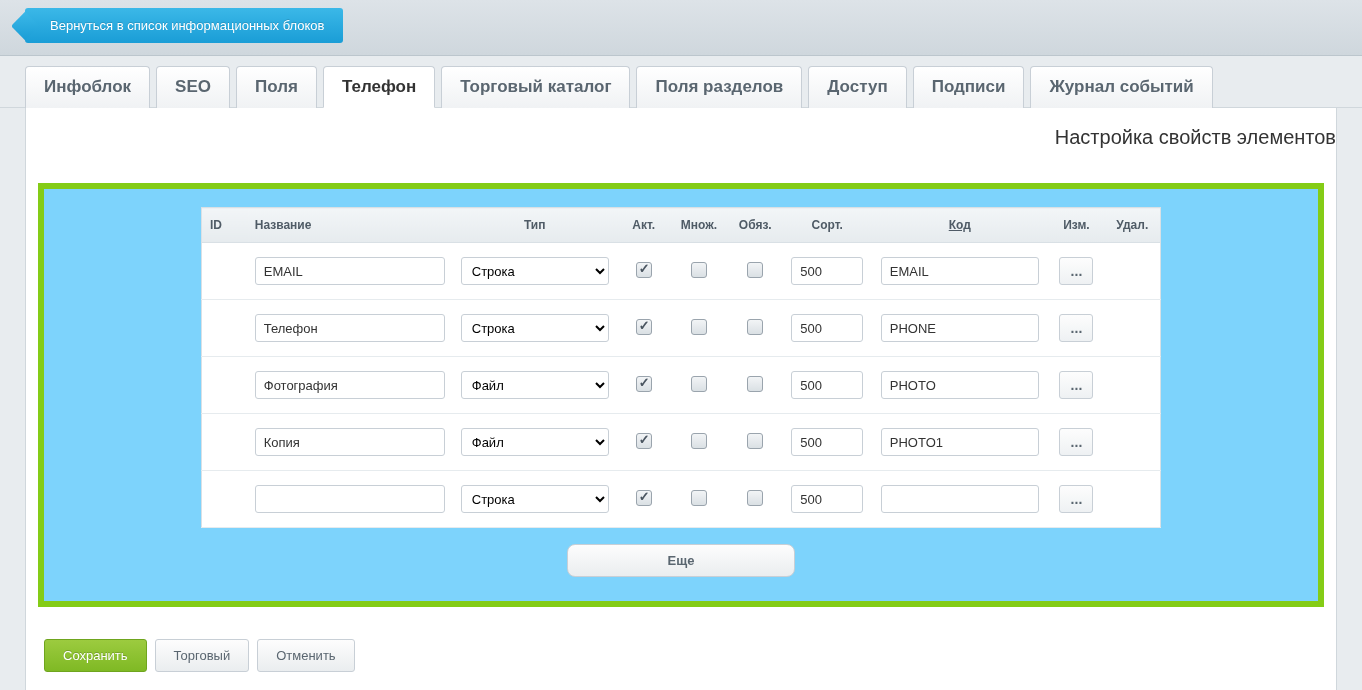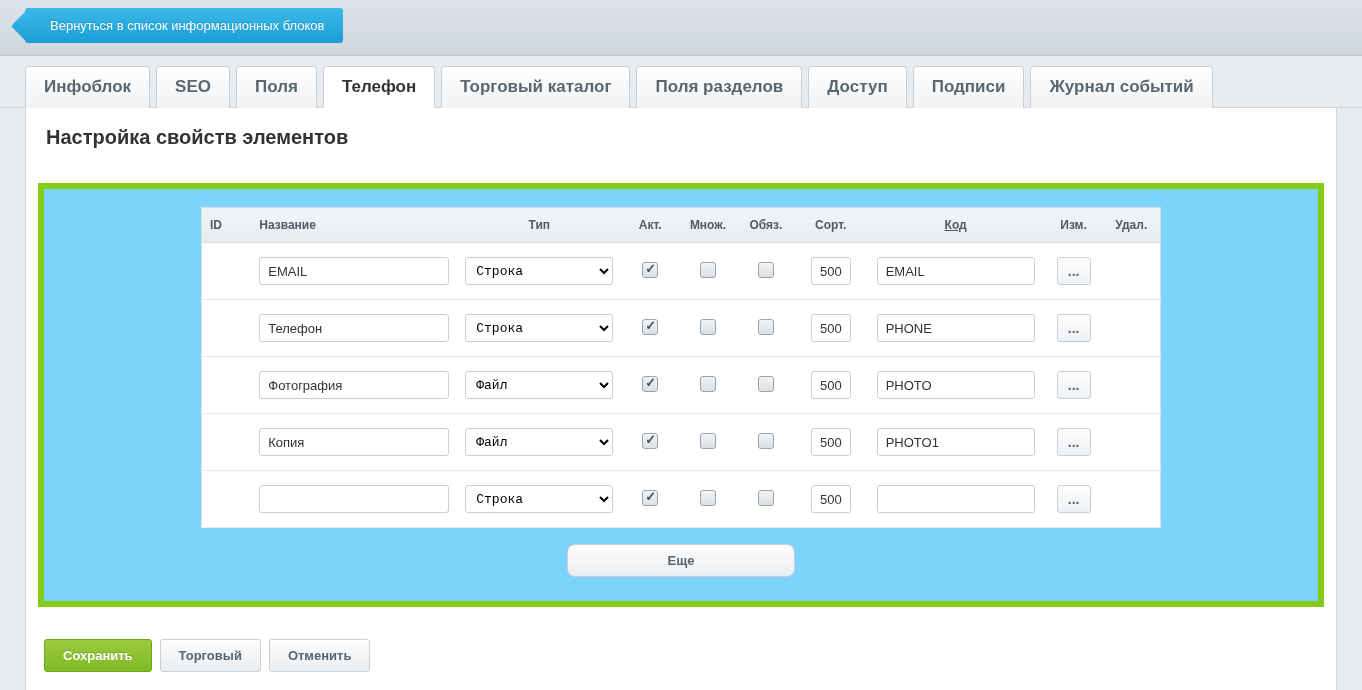--- a/index.html
+++ b/index.html
@@ -74,23 +74,24 @@
     }
     .content-panel {
       background: #fff;
       margin: 0 25px;
       border: 1px solid #d0d7dc;
       border-top: none;
       padding: 0;
     }
     .section-title {
       font-size: 20px;
-      font-weight: bold;
+      font-weight: normal;
       color: #333;
-      padding: 18px 20px;
+      padding: 18px 0;
+      text-align: right;
     }
     .inner-panel {
       background: #7dd3fc;
       border: 6px solid #84cc16;
       margin: 16px 12px 18px;
       padding: 18px 18px 0;
     }
     .props-table {
       width: 100%;
       max-width: 960px;
@@ -126,31 +127,30 @@
     input[type="text"] {
       border: 1px solid #c8cfd6;
       border-radius: 3px;
       padding: 5px 8px;
       font-size: 13px;
       color: #333;
       background: #fff;
       height: 28px;
     }
     .input-name { width: 190px; }
-    .input-sort { width: 40px; text-align: right; }
+    .input-sort { width: 72px; }
     .input-code { width: 158px; }
     select {
       border: 1px solid #c8cfd6;
       border-radius: 3px;
       padding: 4px 6px;
       font-size: 13px;
       background: #fff;
       height: 28px;
       width: 148px;
-      font-family: Liberation Mono, monospace;
     }
     .cb {
       display: inline-block;
       width: 16px;
       height: 16px;
       border: 1px solid #9aa4ad;
       border-radius: 3px;
       background: linear-gradient(to bottom, #f2f4f6, #dae0e4);
       position: relative;
       cursor: pointer;
@@ -194,21 +194,21 @@
       padding: 14px 18px 22px;
       display: flex;
       gap: 8px;
     }
     .btn {
       border: 1px solid #c8cfd6;
       border-radius: 3px;
       background: linear-gradient(to bottom, #fdfdfd, #eaedef);
       padding: 8px 18px;
       font-size: 13px;
-      font-weight: bold;
+      font-weight: normal;
       color: #5a6670;
       cursor: pointer;
     }
     .btn-primary {
       background: linear-gradient(to bottom, #9ccb3f, #7fb924);
       border-color: #6fa51e;
       color: #fff;
       text-shadow: 0 -1px 0 rgba(0,0,0,0.2);
     }
     .col-id { width: 50px; }

